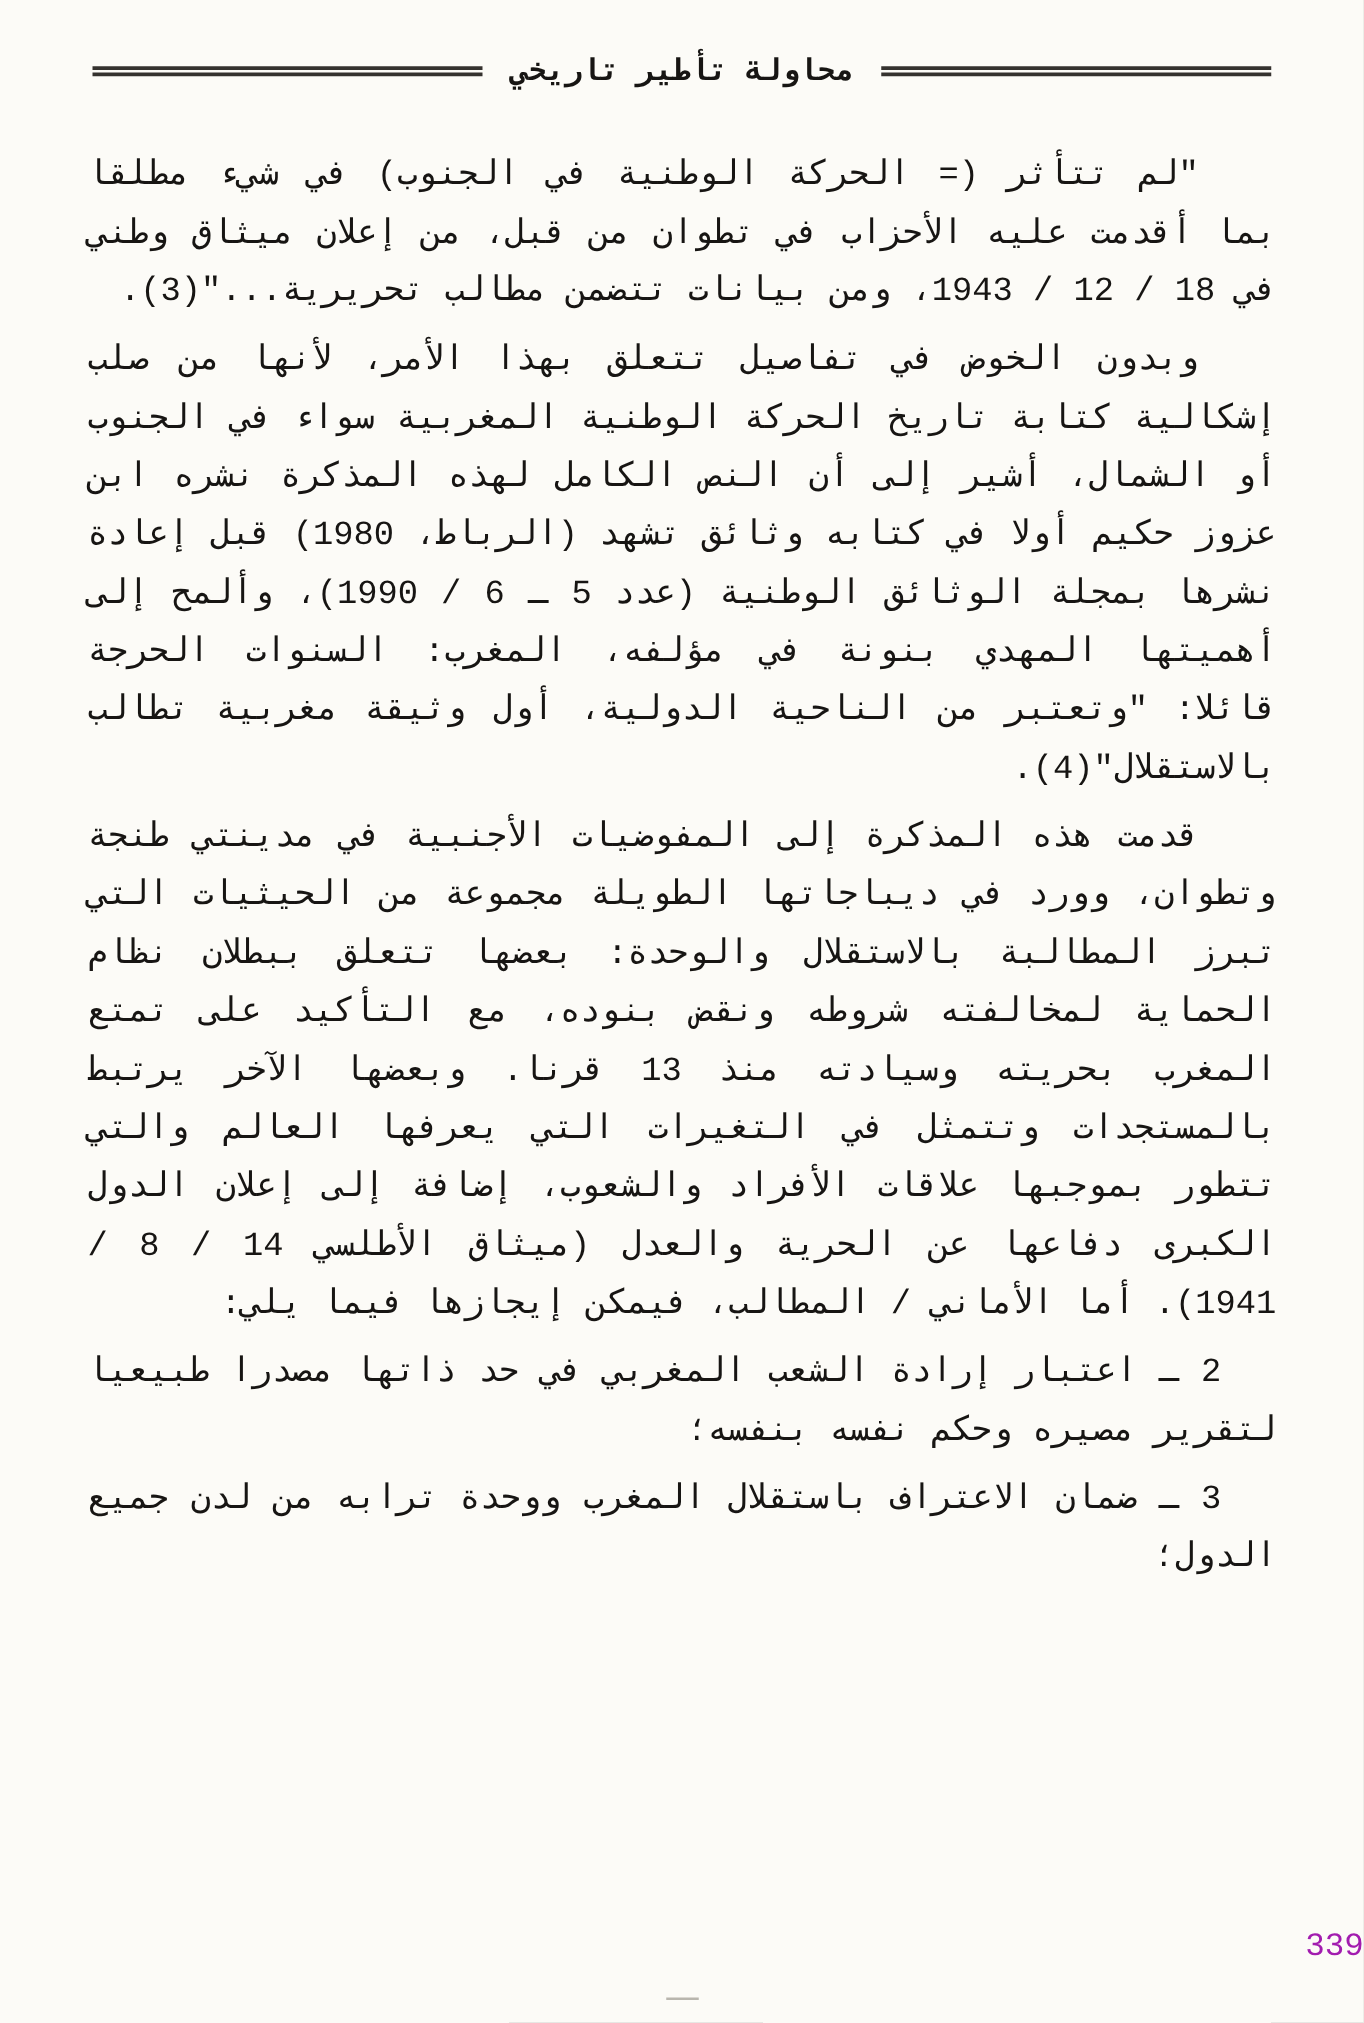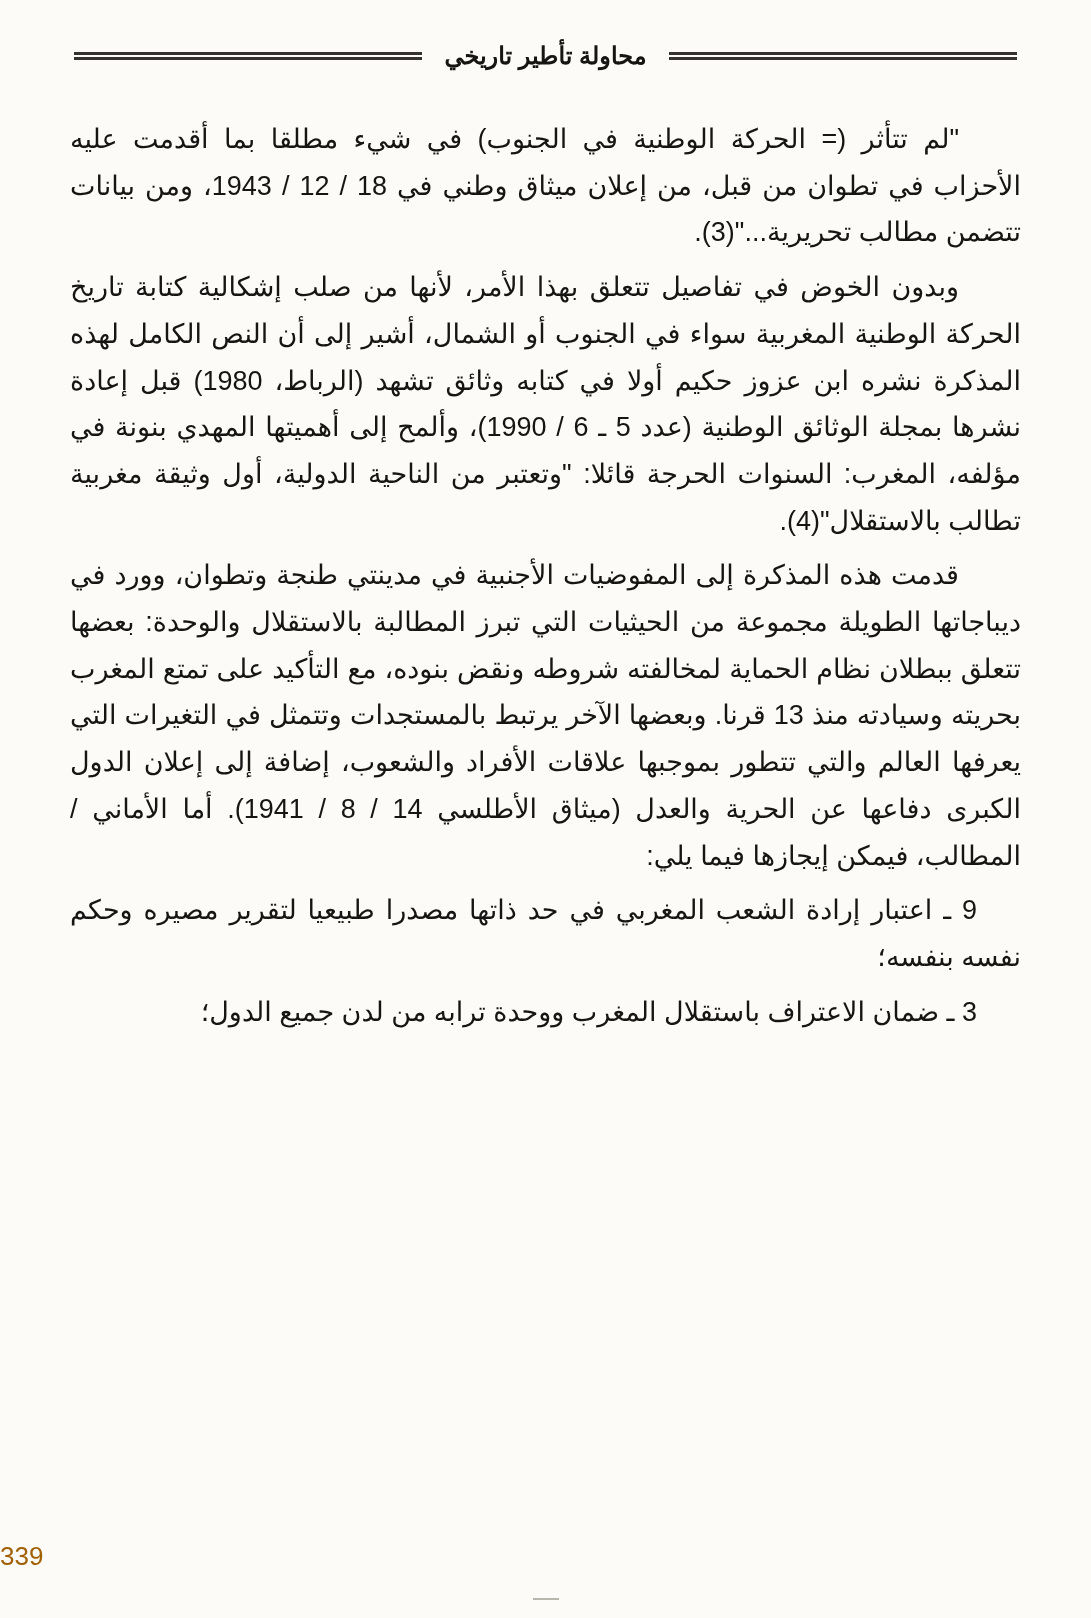--- a/index.html
+++ b/index.html
@@ -9,21 +9,21 @@
   }
   .page {
     position: relative;
     width: 1091px;
     height: 1618px;
     margin: 0 auto;
     background: #fcfbf7;
     box-sizing: border-box;
     padding: 42px 70px 0 70px;
     direction: rtl;
-    font-family: Liberation Sans, sans-serif;
+    font-family: Liberation Mono, monospace;
     color: #171513;
     overflow: hidden;
   }
   
   .page-header {
     display: flex;
     align-items: center;
     gap: 22px;
     margin: 0 4px 46px 4px;
   }
@@ -59,23 +59,23 @@
   .list-item {
     margin: 0 0 8px 0;
     text-indent: 44px;
   }
   
   .page-number {
     position: absolute;
     bottom: 46px;
     left: 0;
     right: 0;
-    text-align: left;
+    text-align: right;
     font-size: 26px;
-    color: #a16207;
+    color: #a21caf;
   }
   .footer-mark {
     position: absolute;
     bottom: 18px;
     left: 50%;
     width: 26px;
     height: 2px;
     background: #b9b6ae;
     transform: translateX(-50%);
   }
@@ -89,21 +89,21 @@
     <div class="header-rule"></div>
     <h1 class="page-title">محاولة تأطير تاريخي</h1>
     <div class="header-rule"></div>
   </header>
 
   <main class="page-body">
     <p class="para quote">"لم تتأثر (= الحركة الوطنية في الجنوب) في شيء مطلقا بما أقدمت عليه الأحزاب في تطوان من قبل، من إعلان ميثاق وطني في 18 / 12 / 1943، ومن بيانات تتضمن مطالب تحريرية..."(3).</p>
     <p class="para">وبدون الخوض في تفاصيل تتعلق بهذا الأمر، لأنها من صلب إشكالية كتابة تاريخ الحركة الوطنية المغربية سواء في الجنوب أو الشمال، أشير إلى أن النص الكامل لهذه المذكرة نشره ابن عزوز حكيم أولا في كتابه وثائق تشهد (الرباط، 1980) قبل إعادة نشرها بمجلة الوثائق الوطنية (عدد 5 ـ 6 / 1990)، وألمح إلى أهميتها المهدي بنونة في مؤلفه، المغرب: السنوات الحرجة قائلا: "وتعتبر من الناحية الدولية، أول وثيقة مغربية تطالب بالاستقلال"(4).</p>
     <p class="para">قدمت هذه المذكرة إلى المفوضيات الأجنبية في مدينتي طنجة وتطوان، وورد في ديباجاتها الطويلة مجموعة من الحيثيات التي تبرز المطالبة بالاستقلال والوحدة: بعضها تتعلق ببطلان نظام الحماية لمخالفته شروطه ونقض بنوده، مع التأكيد على تمتع المغرب بحريته وسيادته منذ 13 قرنا. وبعضها الآخر يرتبط بالمستجدات وتتمثل في التغيرات التي يعرفها العالم والتي تتطور بموجبها علاقات الأفراد والشعوب، إضافة إلى إعلان الدول الكبرى دفاعها عن الحرية والعدل (ميثاق الأطلسي 14 / 8 / 1941). أما الأماني / المطالب، فيمكن إيجازها فيما يلي:</p>
 
-    <p class="list-item">9 ـ اعتبار إرادة الشعب المغربي في حد ذاتها مصدرا طبيعيا لتقرير مصيره وحكم نفسه بنفسه؛</p>
+    <p class="list-item">2 ـ اعتبار إرادة الشعب المغربي في حد ذاتها مصدرا طبيعيا لتقرير مصيره وحكم نفسه بنفسه؛</p>
     <p class="list-item">3 ـ ضمان الاعتراف باستقلال المغرب ووحدة ترابه من لدن جميع الدول؛</p>
   </main>
 
   <footer>
     <div class="page-number">339</div>
     <div class="footer-mark"></div>
   </footer>
 
 </div>
 

